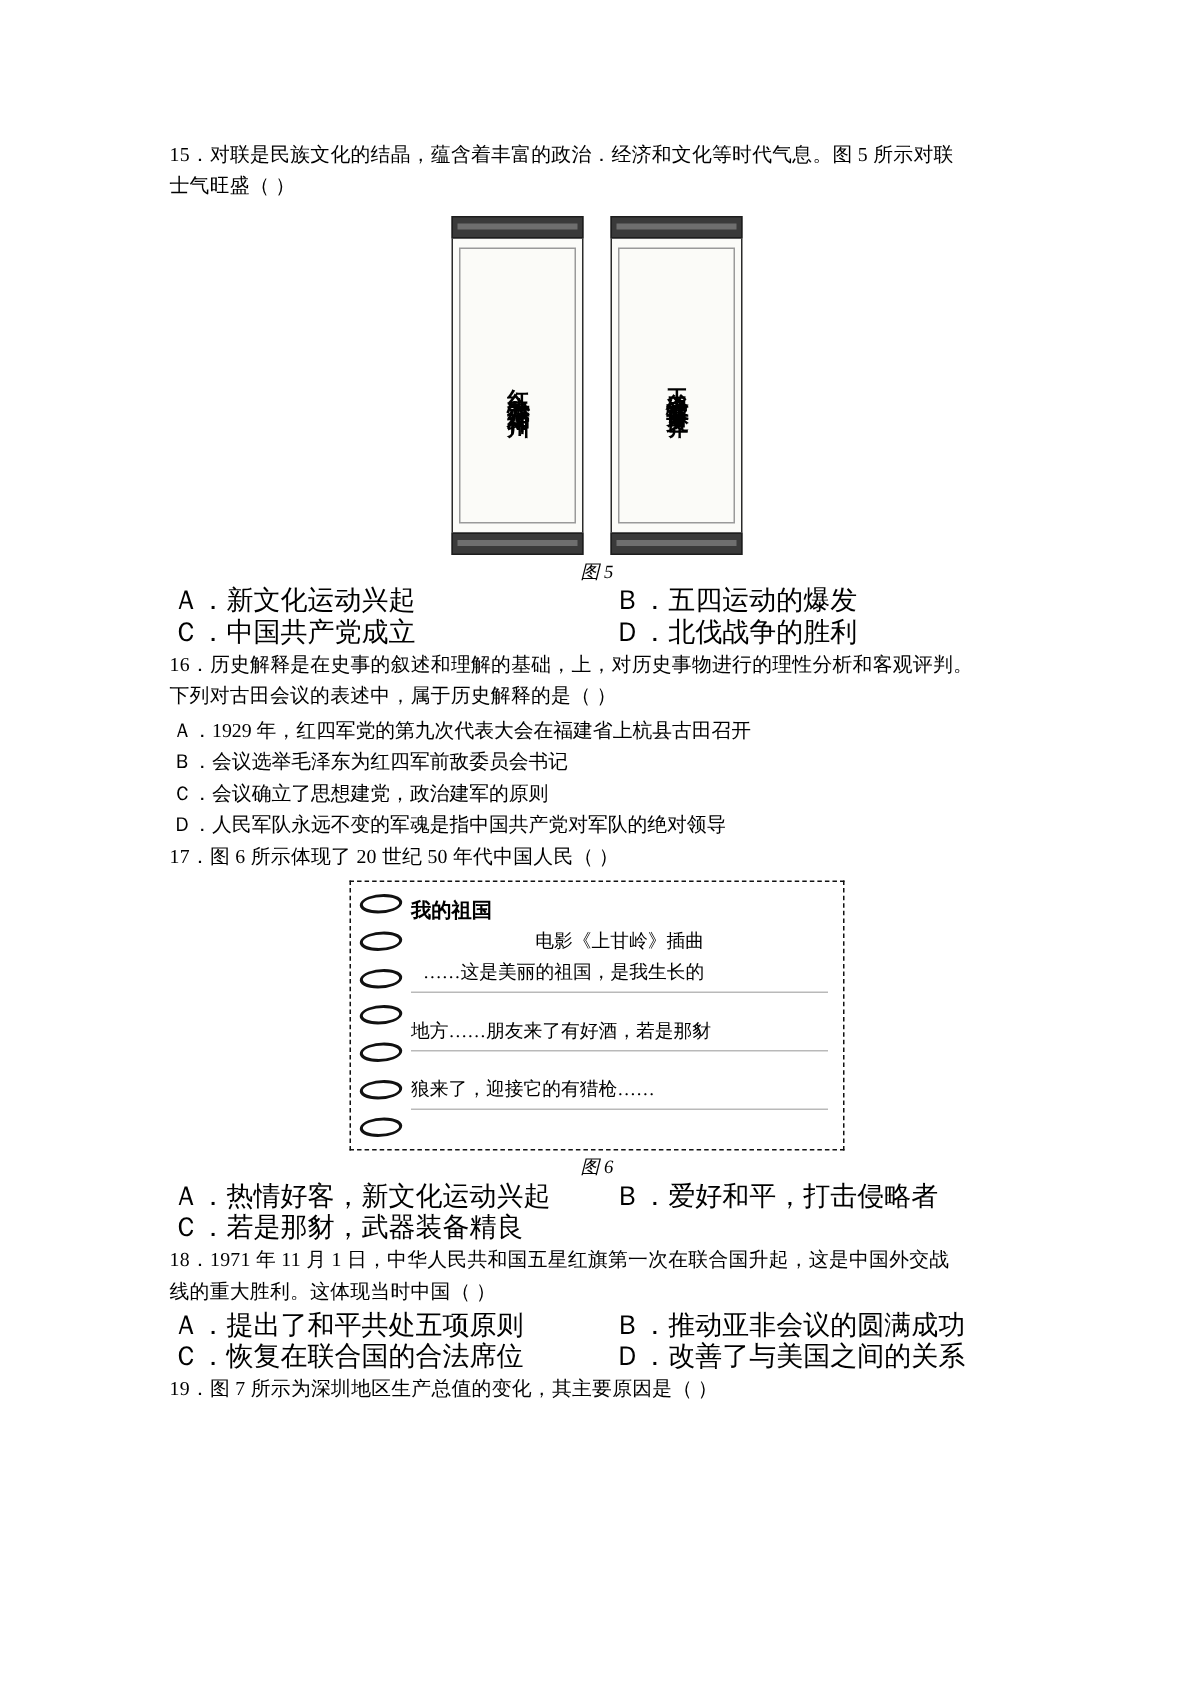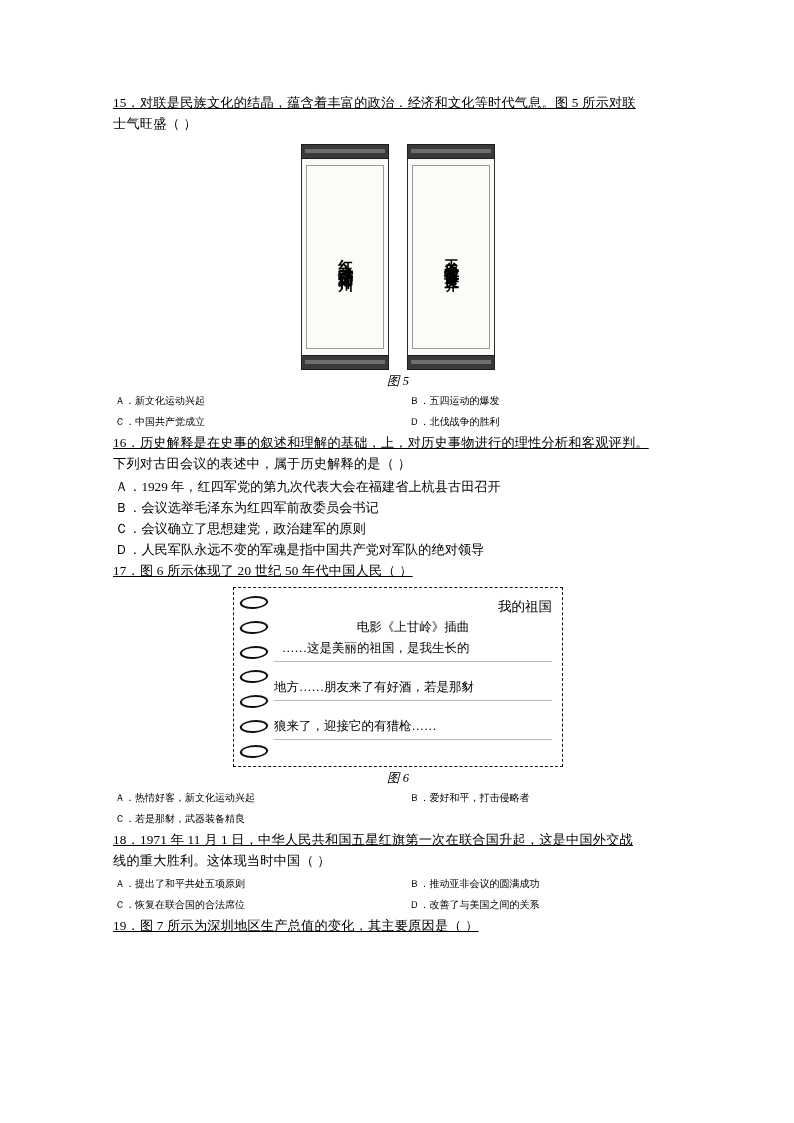--- a/index.html
+++ b/index.html
@@ -29,28 +29,27 @@
     width: 570px;
   }
   .q {
     font-size: 13.2px;
     line-height: 21px;
     margin-bottom: 2px;
     letter-spacing: 0.2px;
   }
   .q-text {
     text-indent: 0;
-    text-decoration: underline;
   }
   .indent {
     text-indent: 0;
   }
   .opt-row {
     display: flex;
-    font-size: 10px;
+    font-size: 18px;
     line-height: 21px;
     gap: 19px;
   }
   .opt-row .opt {
     width: 50%;
     padding-left: 2px;
   }
   .opt-line {
     font-size: 13.2px;
     line-height: 21px;
@@ -143,22 +142,22 @@
     justify-content: space-between;
   }
   .ring {
     width: 24px;
     height: 9px;
     border: 2px solid #111;
     border-radius: 50%;
     transform: skewX(-18deg);
   }
   .np-title {
-    text-align: right;
-    font-weight: normal;
+    text-align: left;
+    font-weight: bold;
     font-size: 13.5px;
     font-family: "DejaVu Serif", "Liberation Serif", serif;
     margin-bottom: 3px;
   }
   .np-sub {
     text-align: center;
     font-size: 12.5px;
     margin-bottom: 3px;
   }
   .np-line {

